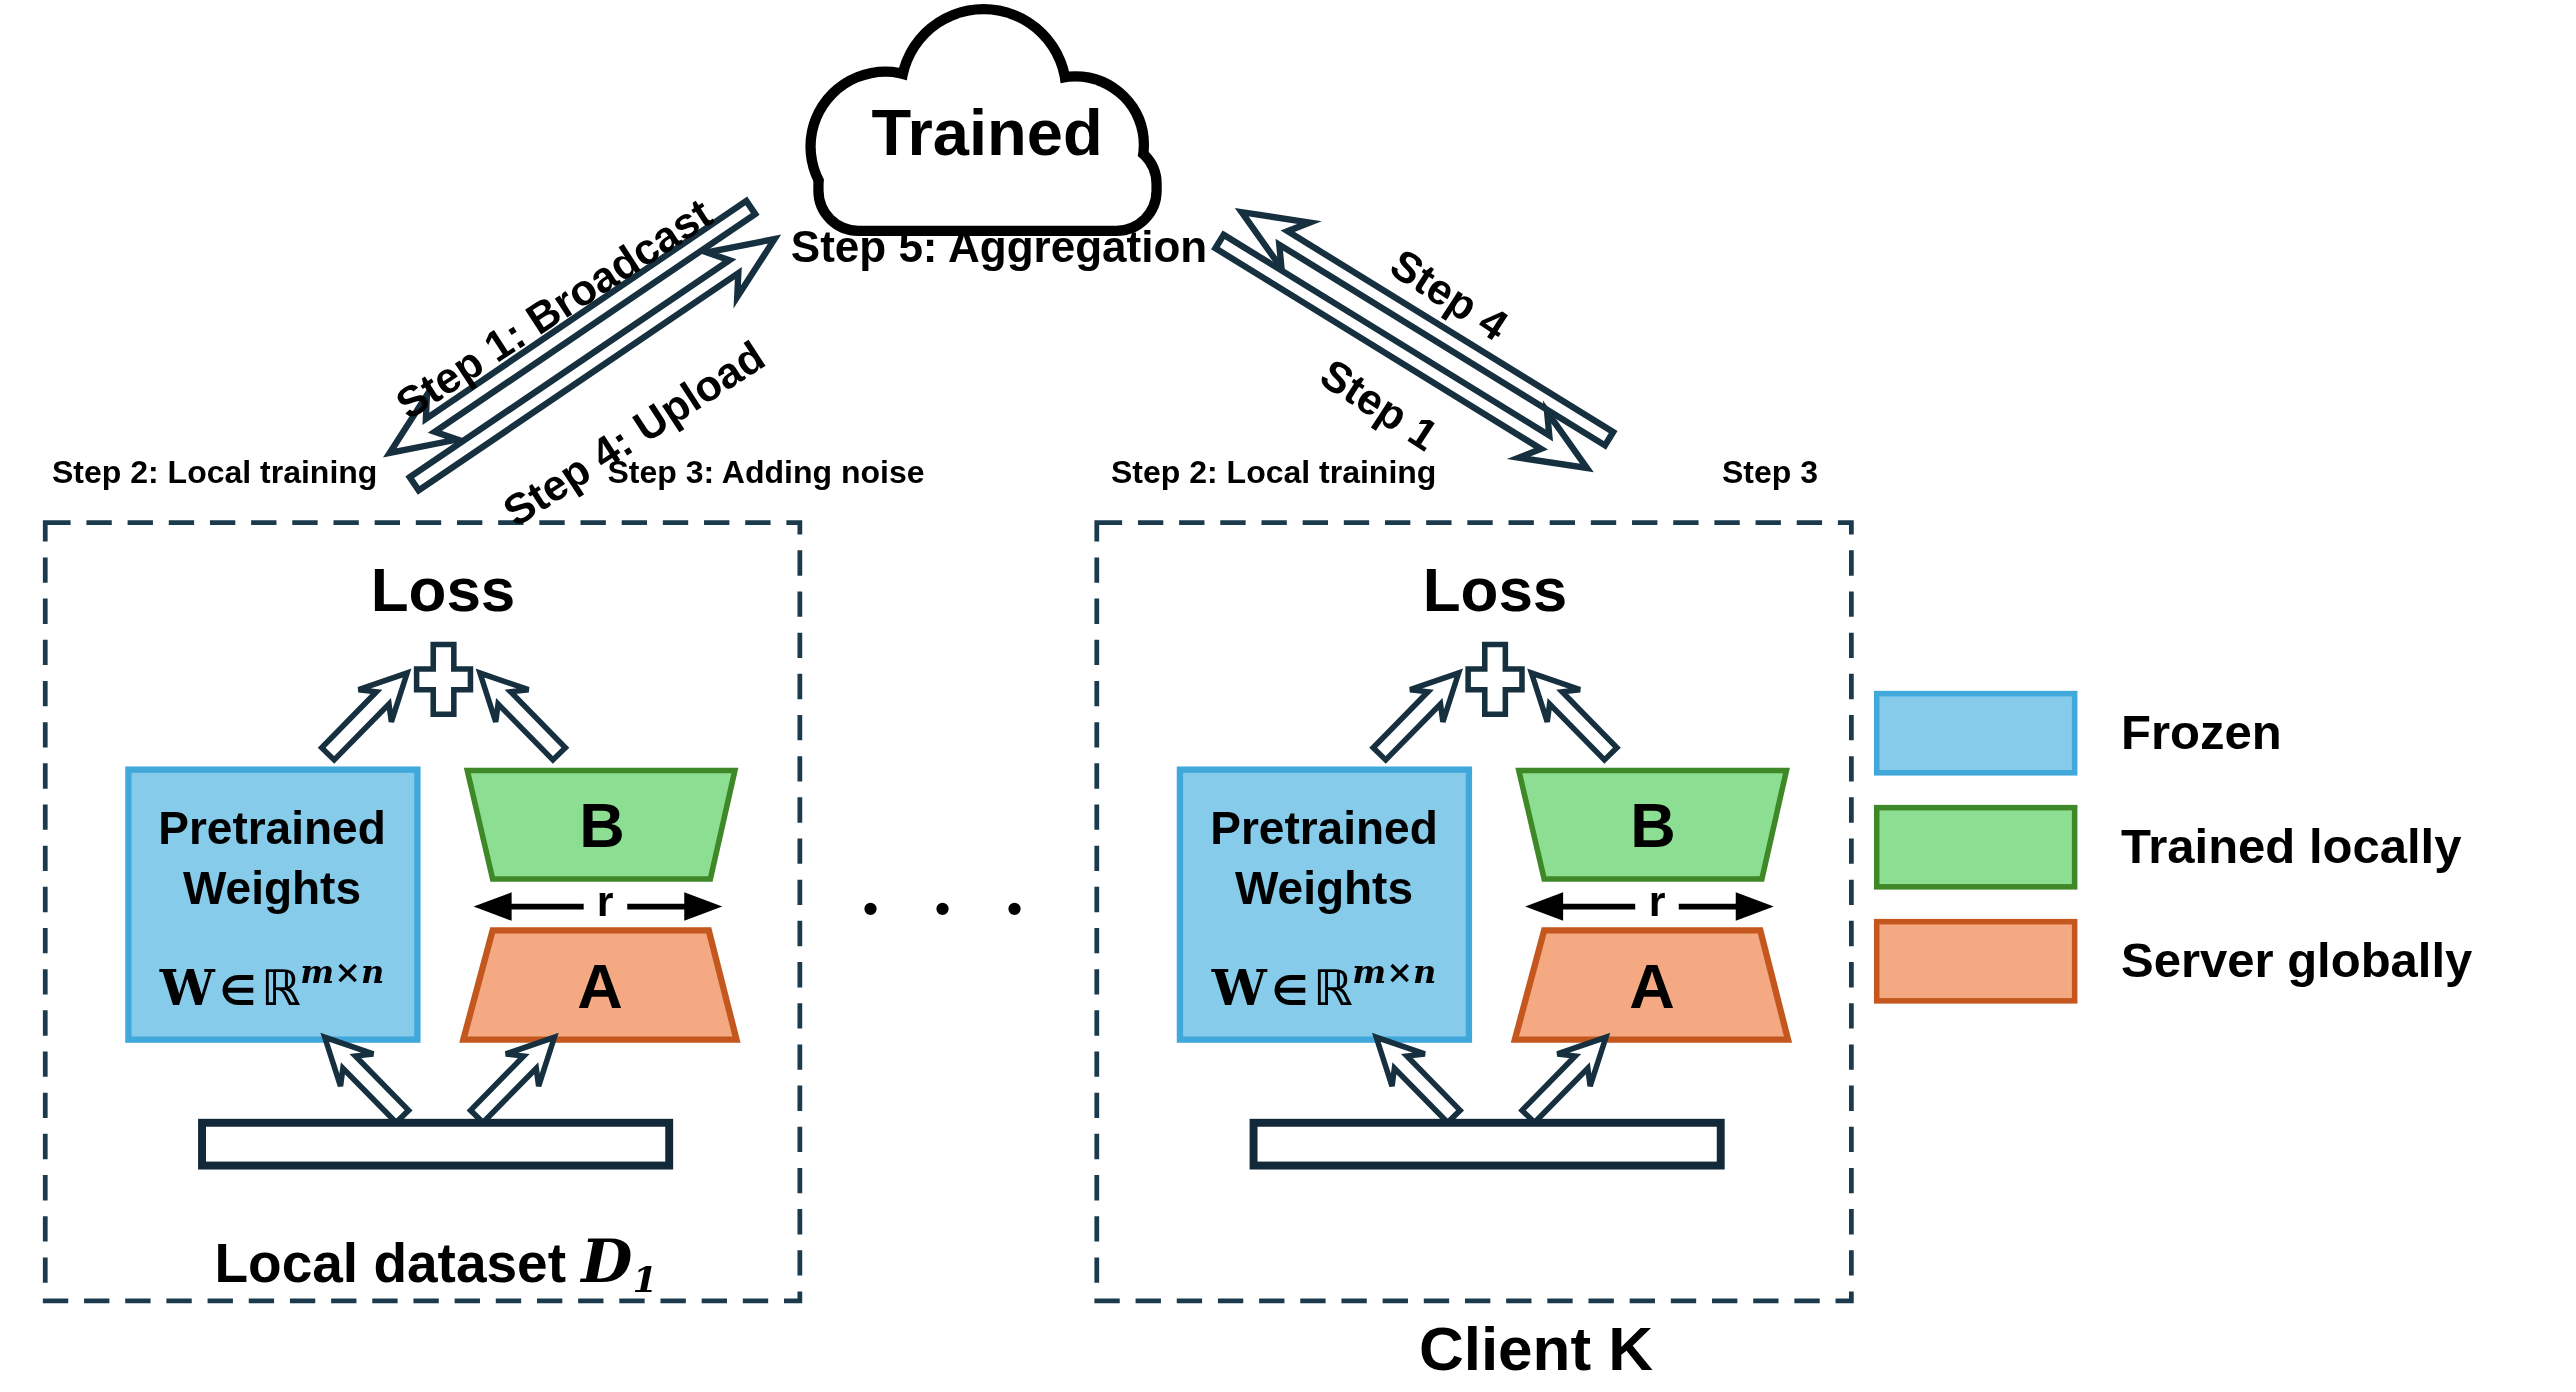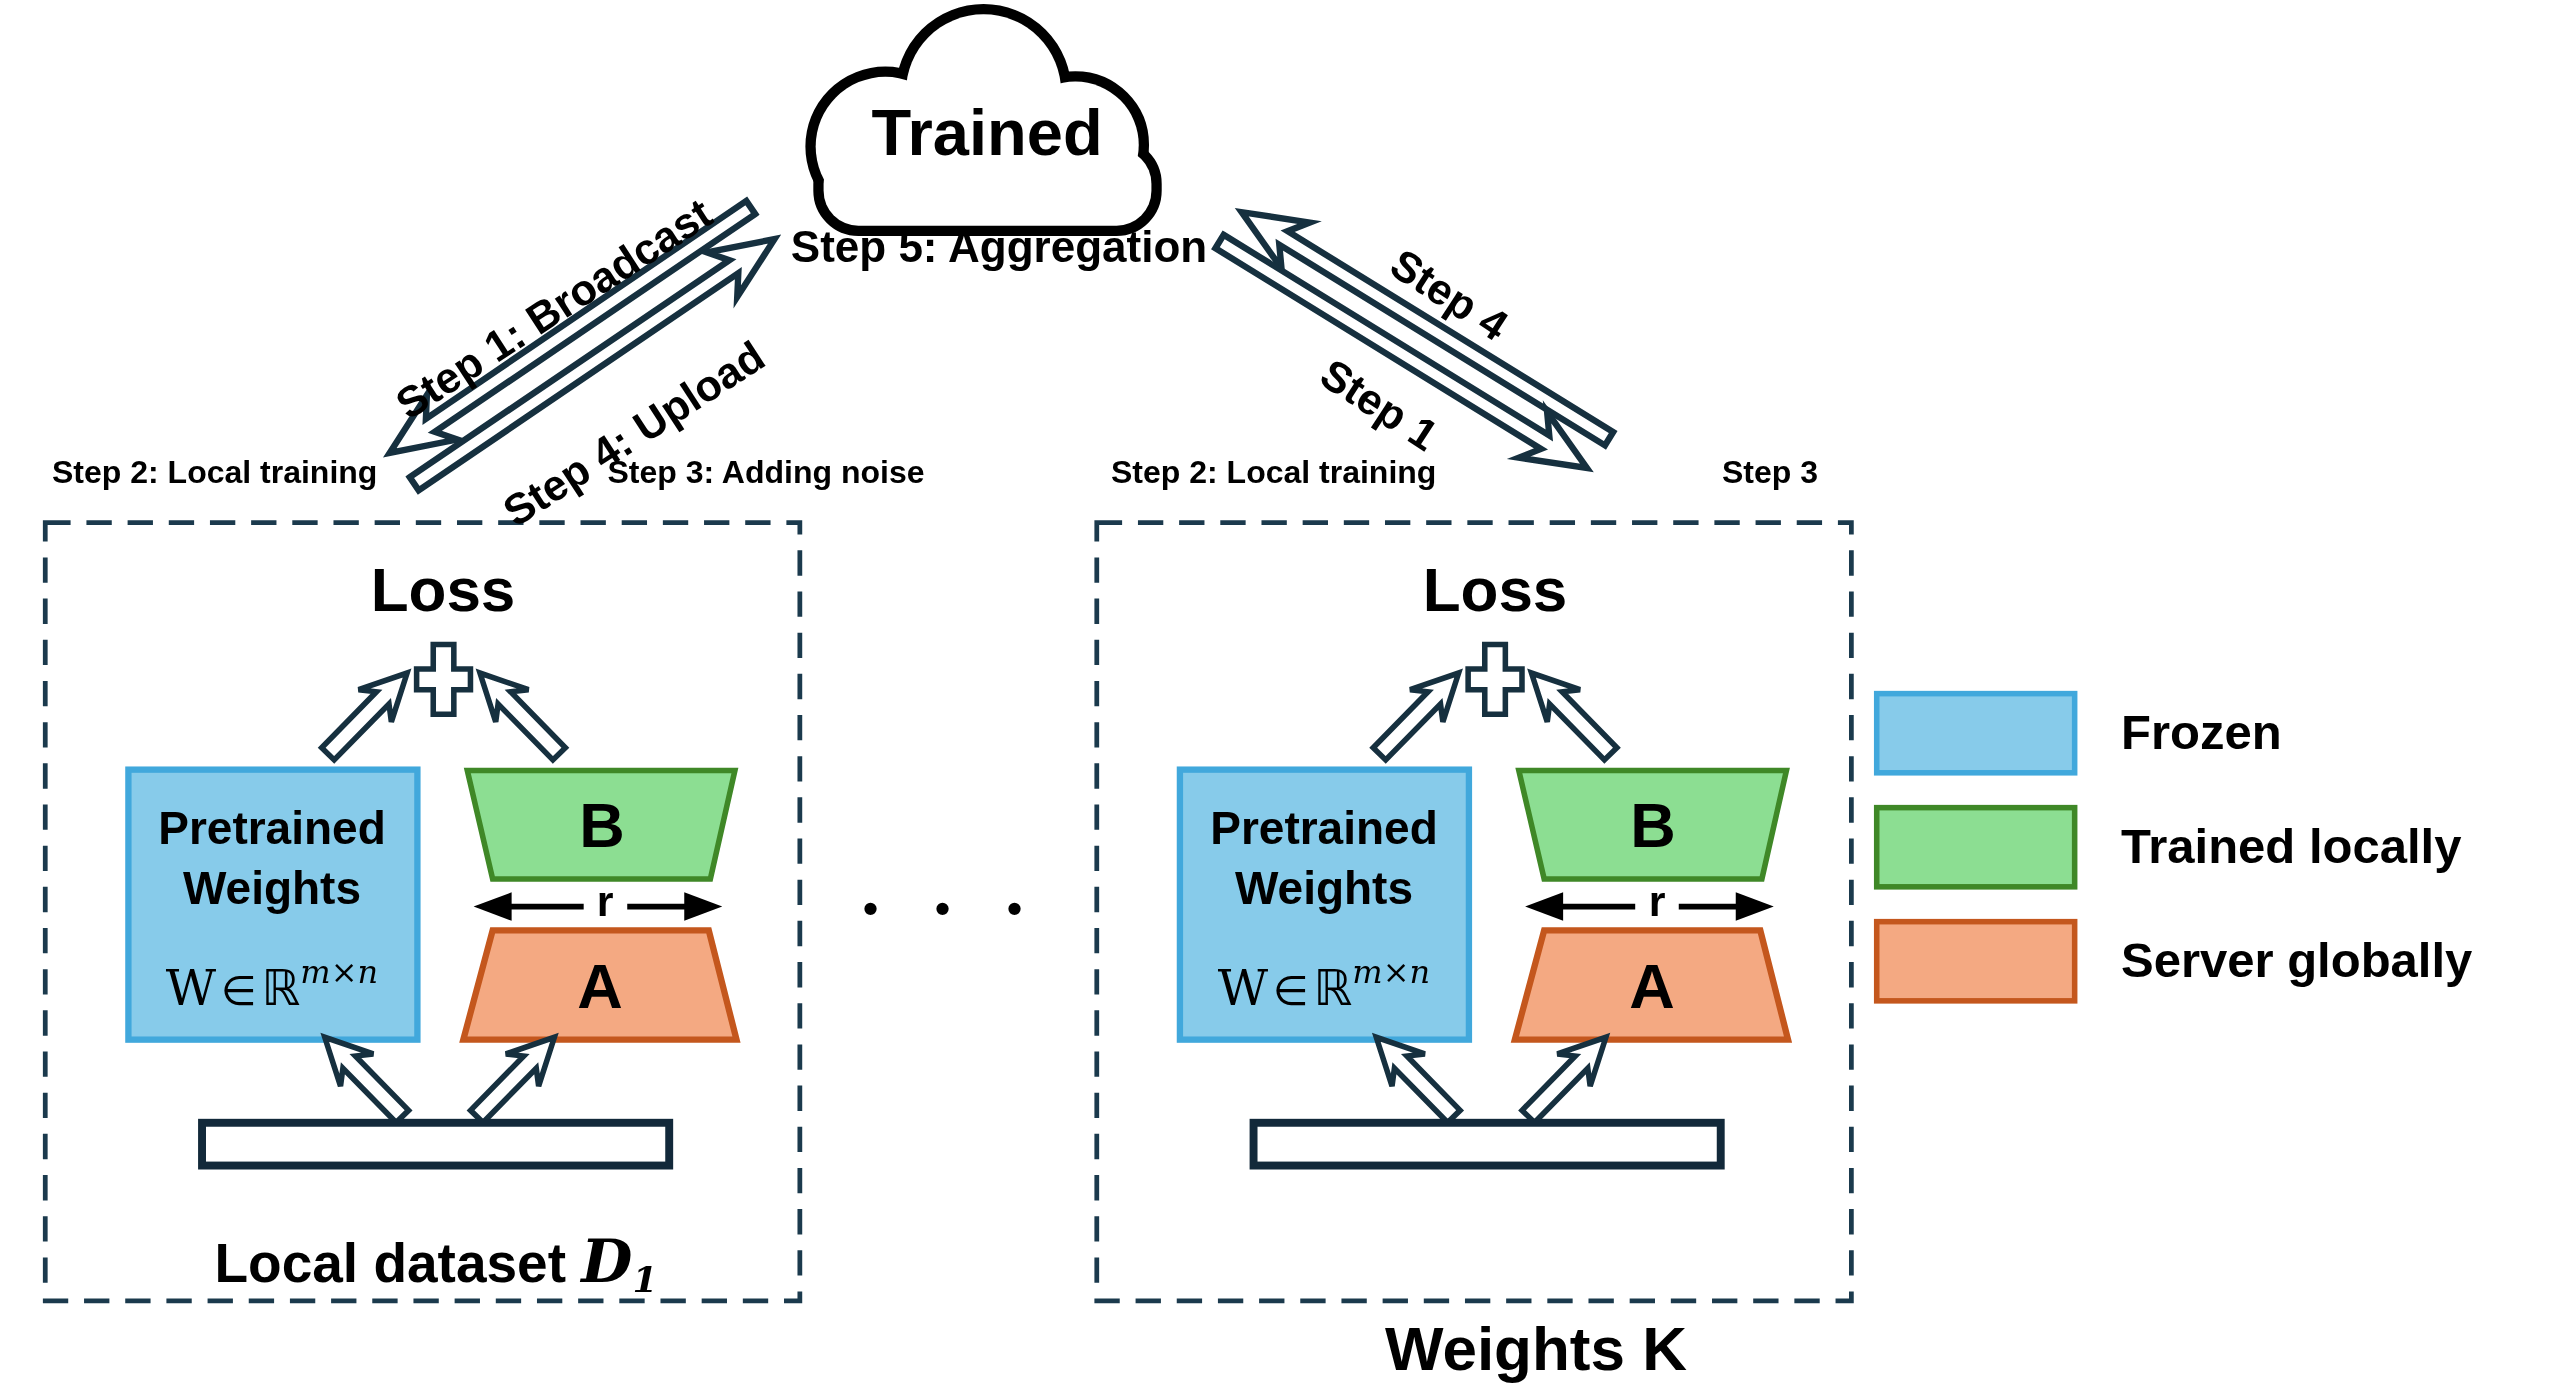--- a/index.html
+++ b/index.html
@@ -18,21 +18,21 @@
   .f-steplink{font-size:43px;}
   .f-steptop{font-size:32px;margin-left:44px;}
   .f-loss{font-size:62px;}
   .f-box{font-size:46px;}
   .f-letter{font-size:63px;}
   .f-rank{font-size:43px;}
   .f-dataset{font-size:55px;}
   .f-client{font-size:62px;}
   .f-legend{font-size:49px;}
   .f-dots{font-size:43px;letter-spacing:57px;}
-  .math{font-size:44px;font-weight:normal;}
+  .math{font-size:44px;font-weight:bold;}
   .mw{font-family:"DejaVu Serif",serif;font-size:49px;}
   .min{font-family:"DejaVu Sans",sans-serif;font-size:41px;padding:0 4.8px;}
   .mr{font-family:"DejaVu Sans","DejaVu Serif",serif;font-size:49px;}
   .msup{font-family:"DejaVu Serif",serif;font-style:italic;font-size:32px;
         vertical-align:22px;}
   .dvar{font-family:"DejaVu Serif",serif;font-style:italic;font-weight:bold;
         font-size:59px;}
   .dsub{font-family:"DejaVu Serif",serif;font-style:italic;font-weight:bold;
         font-size:36px;vertical-align:-9.5px;}
   .oarrow{fill:#ffffff;stroke:#16303F;stroke-width:7;stroke-linejoin:miter;}
@@ -147,20 +147,20 @@
 <div class="label f-steptop" style="left:1726px;top:473px;">Step 3</div>
 <div class="label f-loss" style="left:1495px;top:590px;">Loss</div>
 <div class="label f-box" style="left:1324px;top:828px;">Pretrained</div>
 <div class="label f-box" style="left:1324px;top:888px;">Weights</div>
 <div class="label math" style="left:1324px;top:985px;">
   <span class="mw">W</span><span class="min">∈</span><span class="mr">ℝ</span><span class="msup">m×n</span>
 </div>
 <div class="label f-letter" style="left:1653px;top:825px;">B</div>
 <div class="label f-rank" style="left:1657px;top:902px;">r</div>
 <div class="label f-letter" style="left:1652px;top:986px;">A</div>
-<div class="label f-client" style="left:1536px;top:1349px;">Weights K</div>
+<div class="label f-client" style="left:1536px;top:1349px;">Client K</div>
 
 <div class="label-left f-legend" style="left:2121px;top:733px;">Frozen</div>
 <div class="label-left f-legend" style="left:2121px;top:847px;">Trained locally</div>
 <div class="label-left f-legend" style="left:2121px;top:961px;">Server globally</div>
 
 </div>
 
 
 </body></html>

